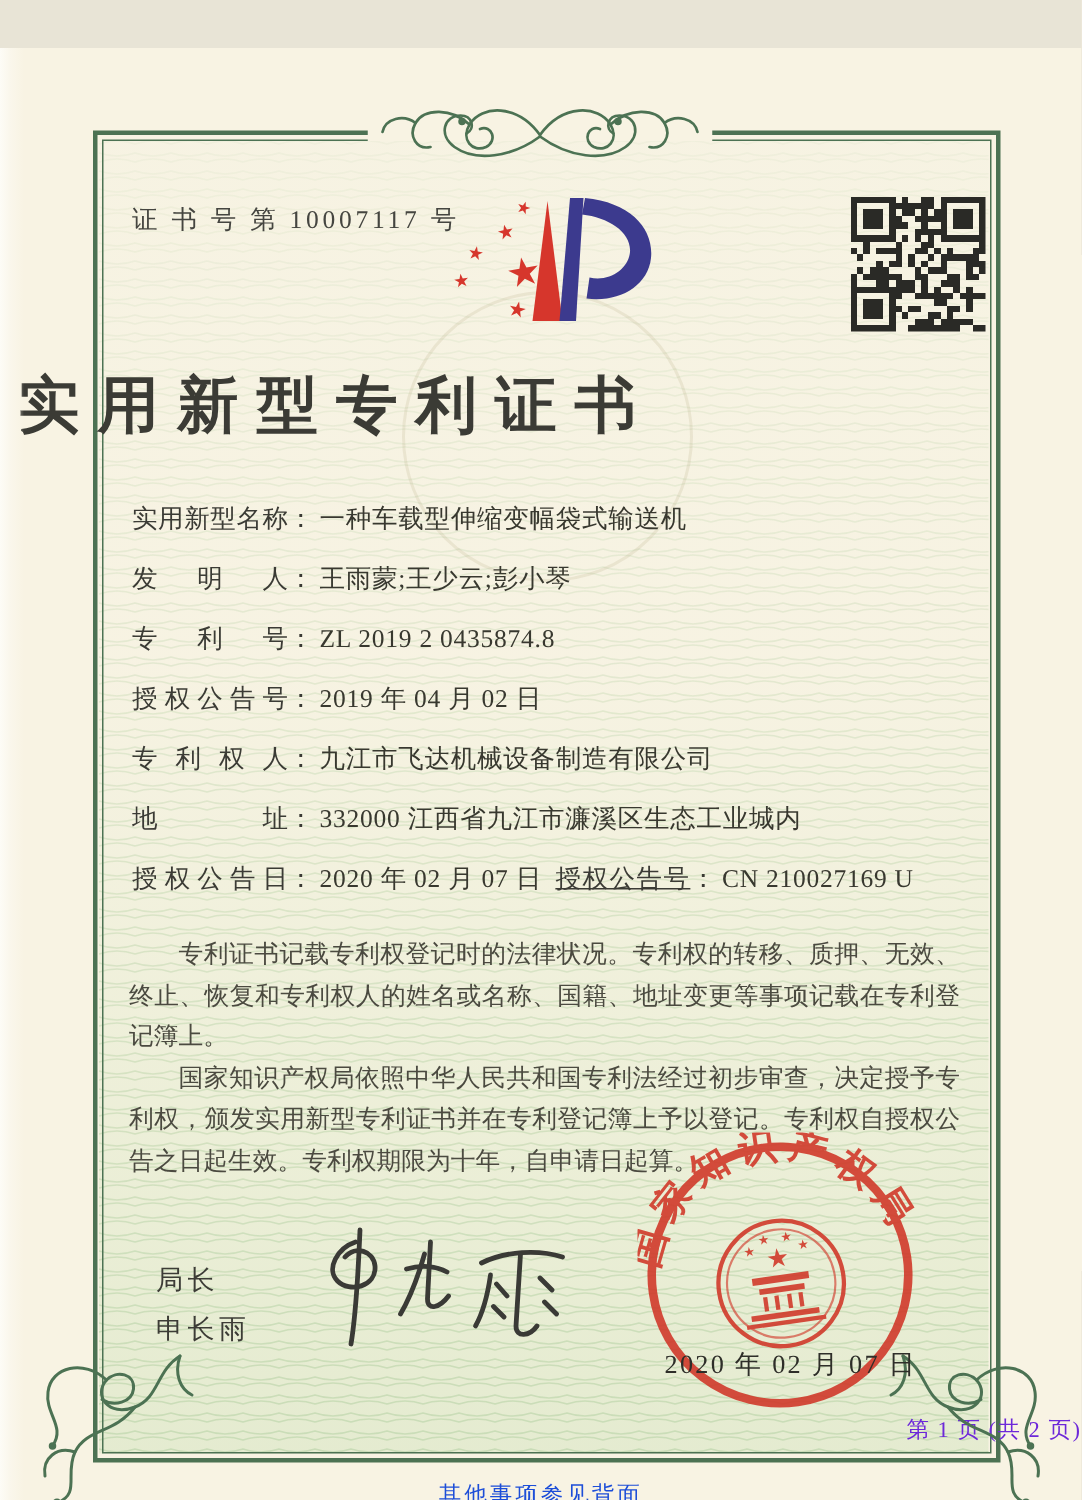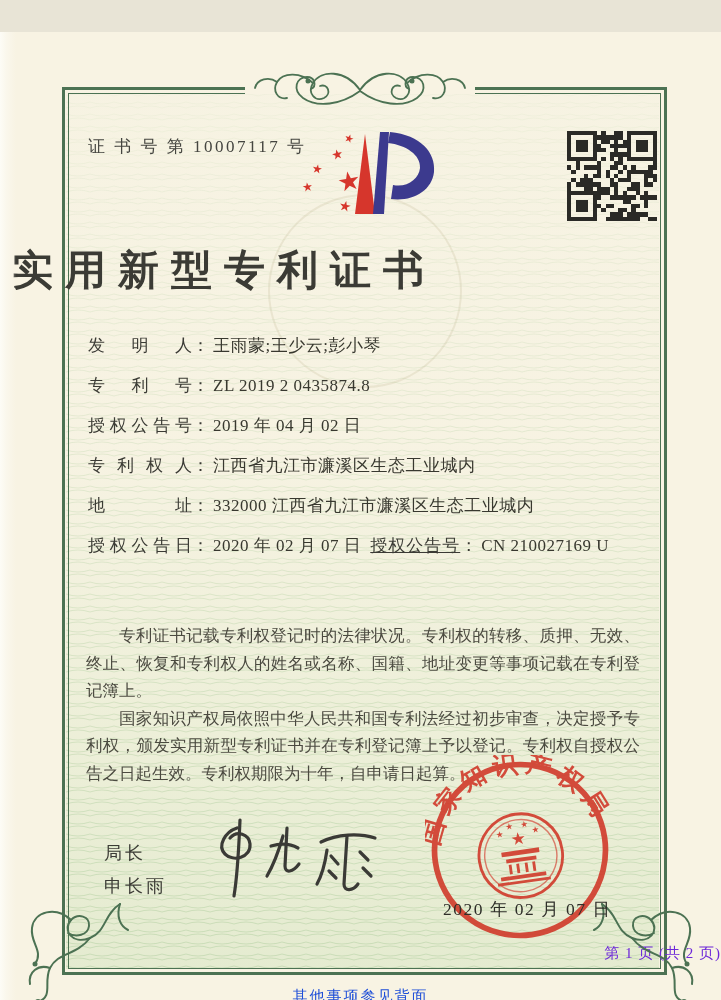--- a/index.html
+++ b/index.html
@@ -506,30 +506,33 @@
       <rect x="15" y="20" width="1" height="1"></rect>
       <rect x="16" y="20" width="1" height="1"></rect>
       <rect x="19" y="20" width="1" height="1"></rect>
       <rect x="20" y="20" width="1" height="1"></rect>
     </svg>
 
   <div class="title">实用新型专利证书</div>
 
   <div class="fields">
     <div class="frow">
+      <span class="flabel">实用新型名称</span><span class="fcolon">：</span><span class="fvalue">一种车载型伸缩变幅袋式输送机</span>
+    </div>
+    <div class="frow">
       <span class="flabel">发明人</span><span class="fcolon">：</span><span class="fvalue">王雨蒙;王少云;彭小琴</span>
     </div>
     <div class="frow">
       <span class="flabel">专利号</span><span class="fcolon">：</span><span class="fvalue">ZL 2019 2 0435874.8</span>
     </div>
     <div class="frow">
       <span class="flabel">授权公告号</span><span class="fcolon">：</span><span class="fvalue">2019 年 04 月 02 日</span>
     </div>
     <div class="frow">
-      <span class="flabel">专利权人</span><span class="fcolon">：</span><span class="fvalue">江西省九江市濂溪区生态工业城内</span>
+      <span class="flabel">专利权人</span><span class="fcolon">：</span><span class="fvalue">九江市飞达机械设备制造有限公司</span>
     </div>
     <div class="frow">
       <span class="flabel">地址</span><span class="fcolon">：</span><span class="fvalue">332000 江西省九江市濂溪区生态工业城内</span>
     </div>
     <div class="frow">
       <span class="fpair w1">
         <span class="flabel">授权公告日</span><span class="fcolon">：</span><span class="fvalue">2020 年 02 月 07 日</span>
       </span>
       <span class="fpair">
         <span class="flabel auto">授权公告号</span><span class="fcolon">：</span><span class="fvalue">CN 210027169 U</span>

